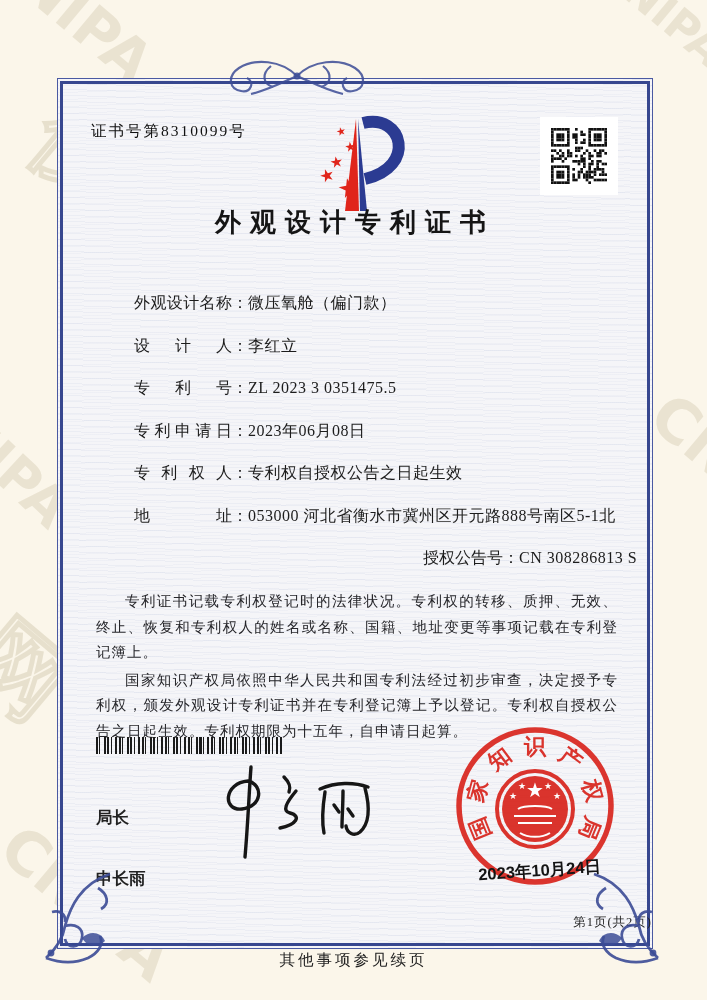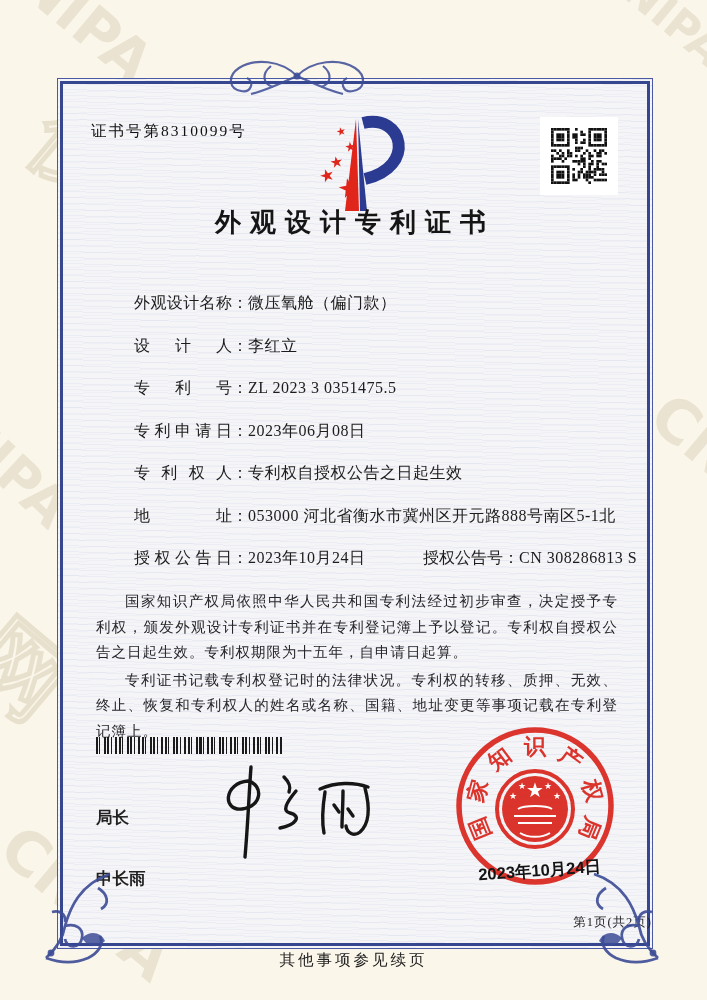--- a/index.html
+++ b/index.html
@@ -346,32 +346,29 @@
       <div class="row">
         <span class="lbl">专利申请日</span><span class="colon">：</span><span class="val">2023年06月08日</span>
       </div>
       <div class="row">
         <span class="lbl">专利权人</span><span class="colon">：</span><span class="val">专利权自授权公告之日起生效</span>
       </div>
       <div class="row">
         <span class="lbl">地址</span><span class="colon">：</span><span class="val">053000 河北省衡水市冀州区开元路888号南区5-1北</span>
       </div>
       <div class="row grant">
-        <span>
-          <span class="lbl">授权公告日</span><span class="colon">：</span><span class="val">2023年10月24日</span>
-        </span>
         <span class="g2">
           <span>授权公告号</span><span class="colon">：</span><span class="val">CN 308286813 S</span>
         </span>
       </div>
     </div>
 
     <div class="body-text">
+      <p>专利证书记载专利权登记时的法律状况。专利权的转移、质押、无效、终止、恢复和专利权人的姓名或名称、国籍、地址变更等事项记载在专利登记簿上。</p>
       <p>国家知识产权局依照中华人民共和国专利法经过初步审查，决定授予专利权，颁发外观设计专利证书并在专利登记簿上予以登记。专利权自授权公告之日起生效。专利权期限为十五年，自申请日起算。</p>
-      <p>专利证书记载专利权登记时的法律状况。专利权的转移、质押、无效、终止、恢复和专利权人的姓名或名称、国籍、地址变更等事项记载在专利登记簿上。</p>
     </div>
 
     <div class="barcode"></div>
 
     <div class="signer t1">局长</div>
     <div class="signer t2">申长雨</div>
 
     <svg class="sig" viewBox="0 0 175 105">
       <g fill="none" stroke="#161616" stroke-width="3.4" stroke-linecap="round">
         <path d="M40,22 C16,24 14,52 34,50 C54,48 56,26 40,22"></path>

